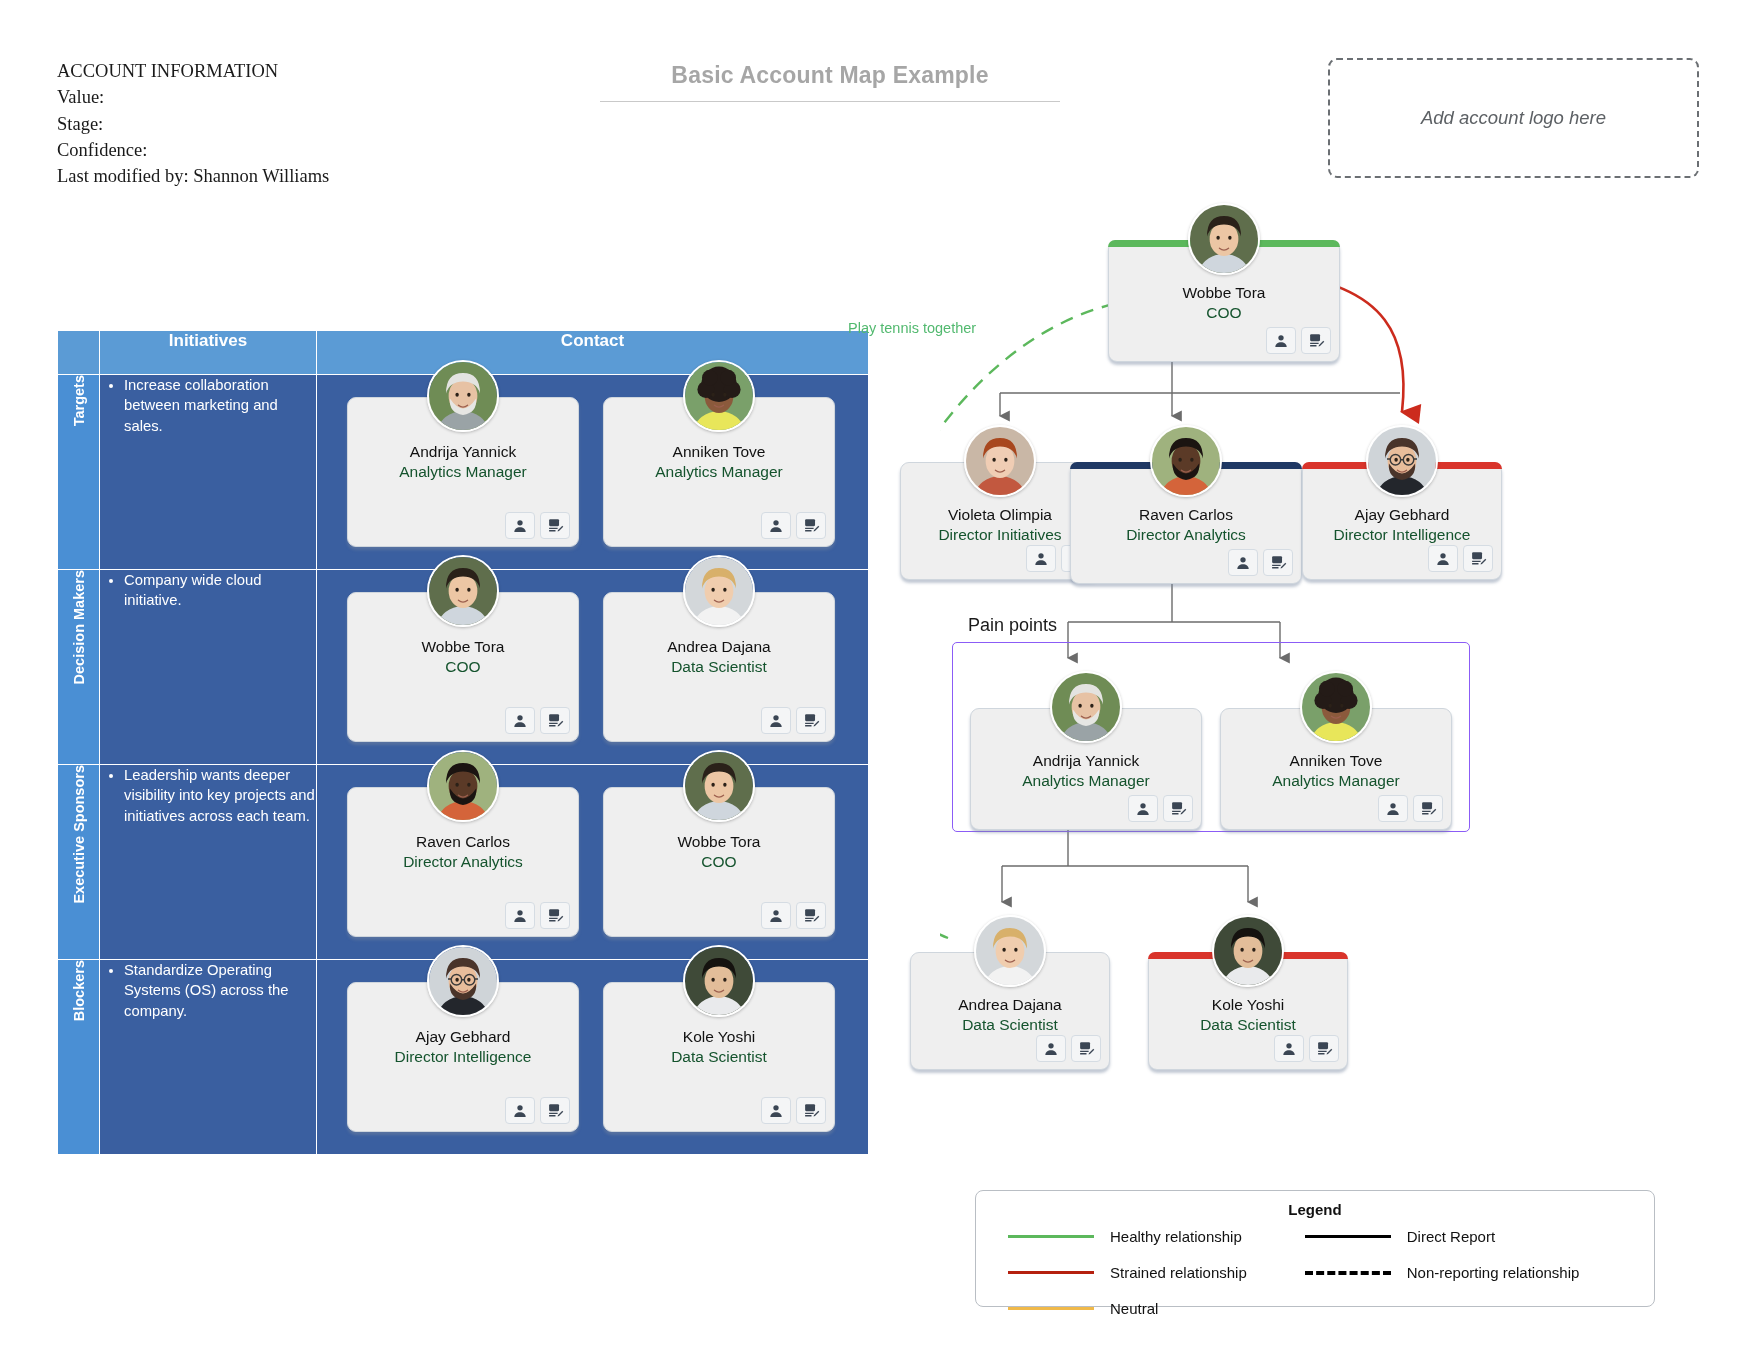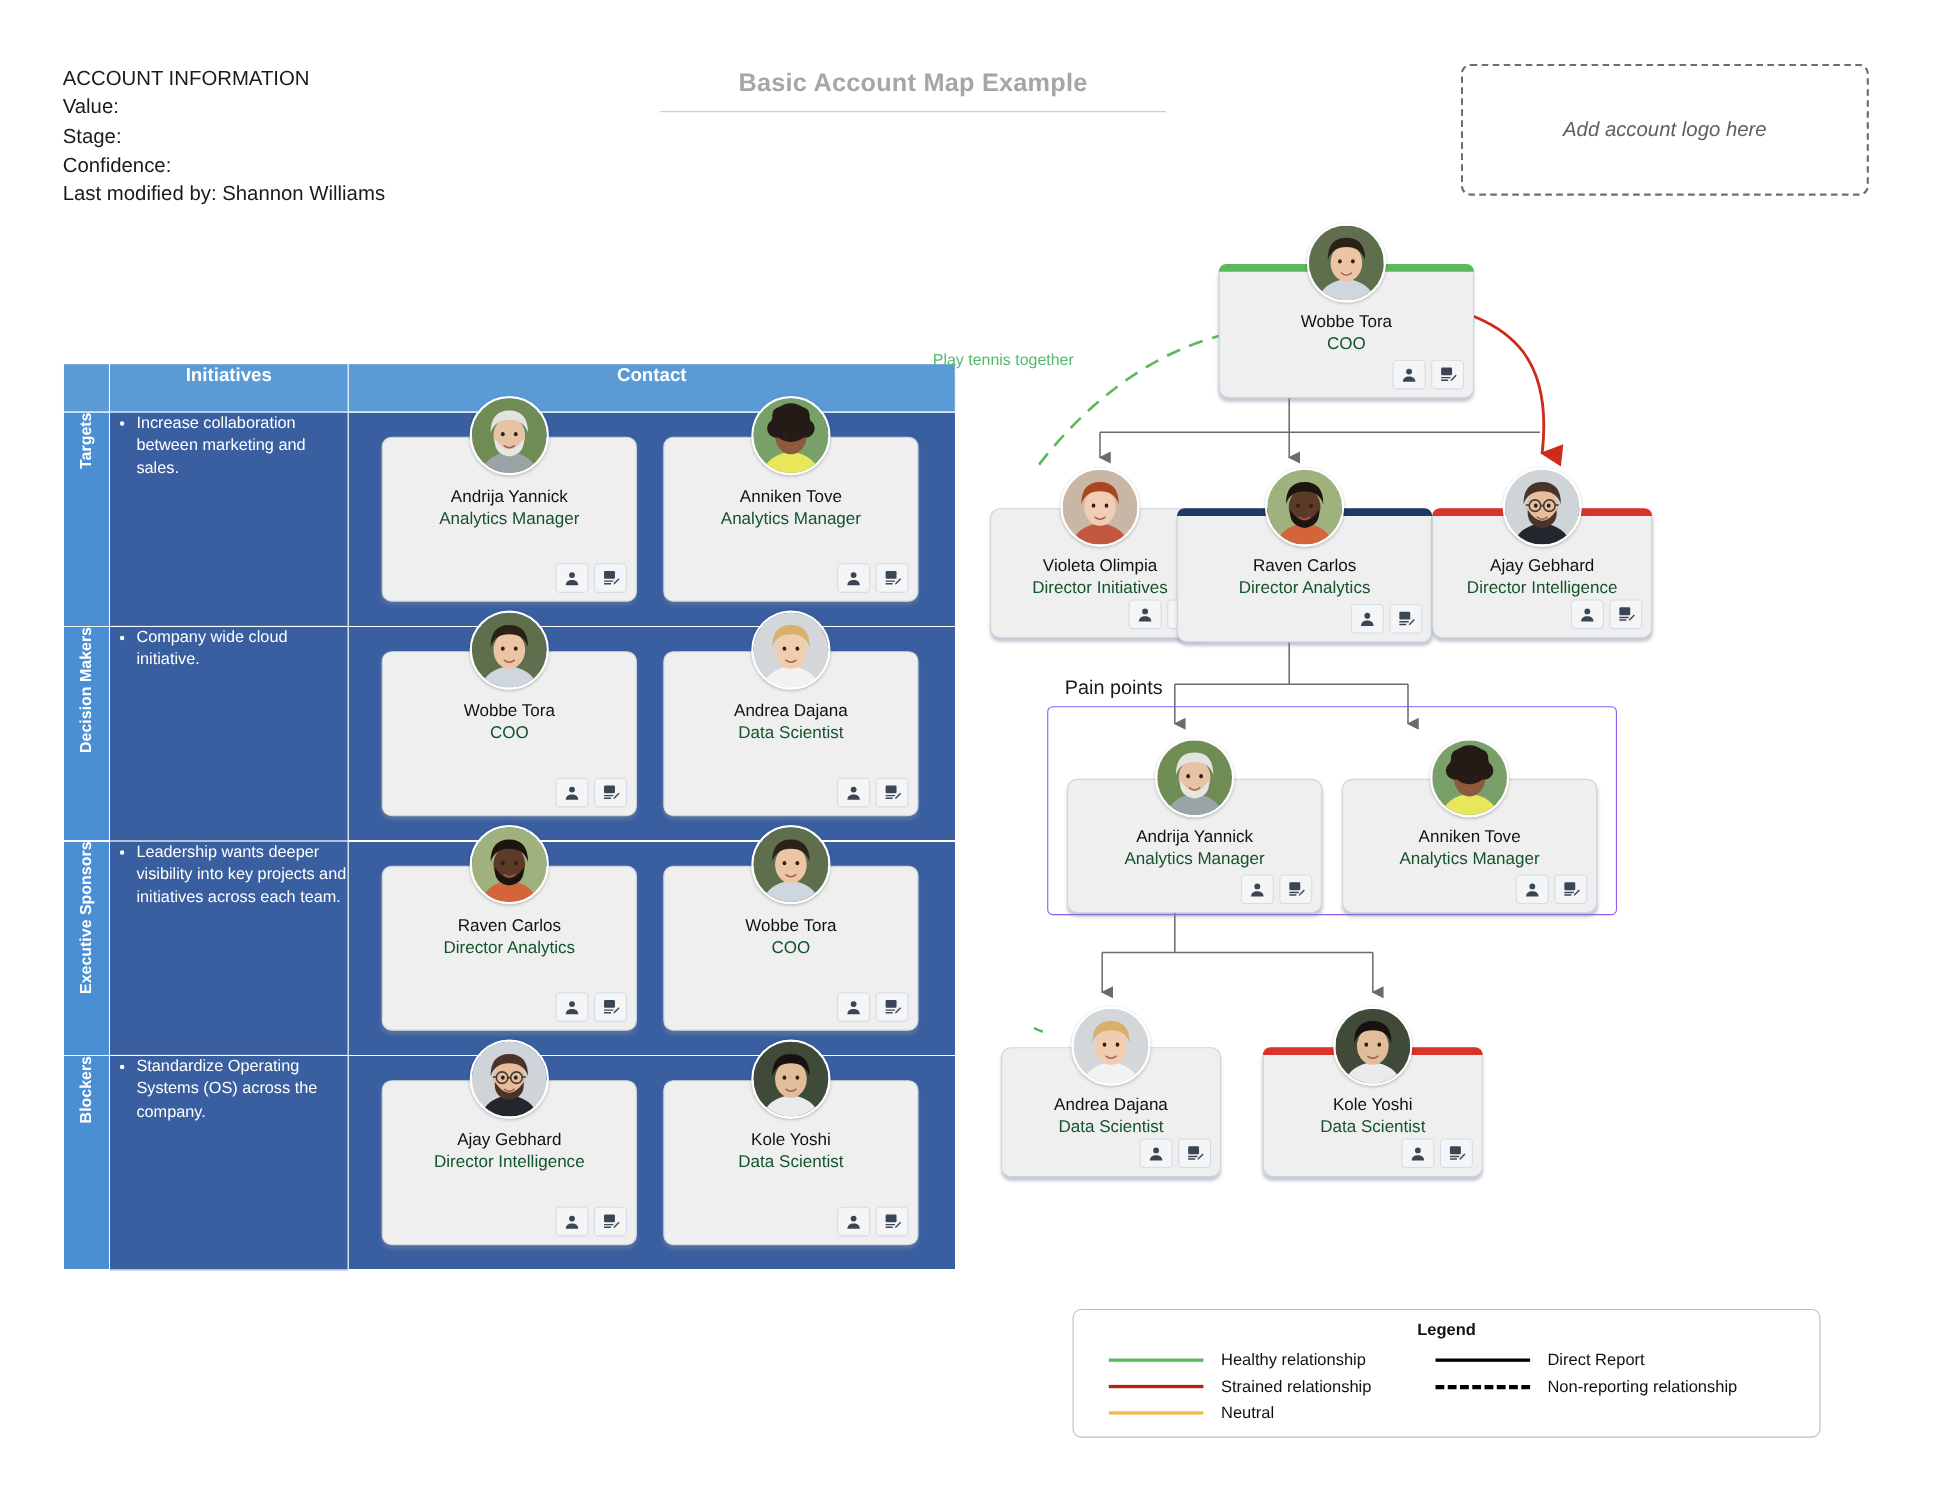--- a/index.html
+++ b/index.html
@@ -6,21 +6,21 @@
   html, body { margin:0; padding:0; }
   body {
     width:1760px; height:1360px; position:relative;
     background:#ffffff;
     font-family:"Liberation Sans", sans-serif;
     color:#111;
     overflow:hidden;
   }
 
   
-  #account-info { position:absolute; left:57px; top:58px; width:320px; font-size:18.5px; line-height:1.42; color:#1a1a1a; }
+  #account-info { position:absolute; left:57px; top:58px; width:320px; font-size:18.5px; line-height:1.42; color:#1a1a1a;font-family:Liberation Serif, serif; }
   #account-info div { white-space:pre-wrap; }
 
   #title-block { position:absolute; left:600px; top:62px; width:460px; text-align:center; }
   #doc-title { font-size:23px; font-weight:bold; color:#a6a6a6; letter-spacing:.2px; }
   #title-rule { margin:12px 0 0 0; border-top:1px solid #c9c9c9; height:0; }
   #doc-sub { margin-top:12px; font-size:17.5px; color:#a6a6a6; }
   #doc-sub .sep { padding:0 6px; }
 
   #logo-box {
     position:absolute; left:1328px; top:58px; width:371px; height:120px;
@@ -85,21 +85,21 @@
     border:1.6px solid #8b5cf6; border-radius:5px; background:transparent;
   }
 
   
   #legend {
     position:absolute; left:975px; top:1190px; width:680px; height:117px;
     border:1px solid #b9bec4; border-radius:8px; background:#fff;
   }
   #legend-title { text-align:center; font-size:15px; font-weight:bold; margin-top:10px; color:#111; }
   .legend-cols { display:flex; padding:10px 32px 0 32px; gap:58px; }
-  .legend-col { display:flex; flex-direction:column; gap:7px; }
+  .legend-col { display:flex; flex-direction:column; gap:19px; }
   .legend-row { display:flex; align-items:center; gap:16px; font-size:15px; color:#111; }
   .swatch { width:86px; height:3px; flex:0 0 86px; }
   .swatch.dashed { height:0; border-top:4px dashed #000; width:86px; }
 </style>
 </head>
 <body>
 
 <div id="account-info">
   <div>ACCOUNT INFORMATION</div>
   <div>Value:</div>

